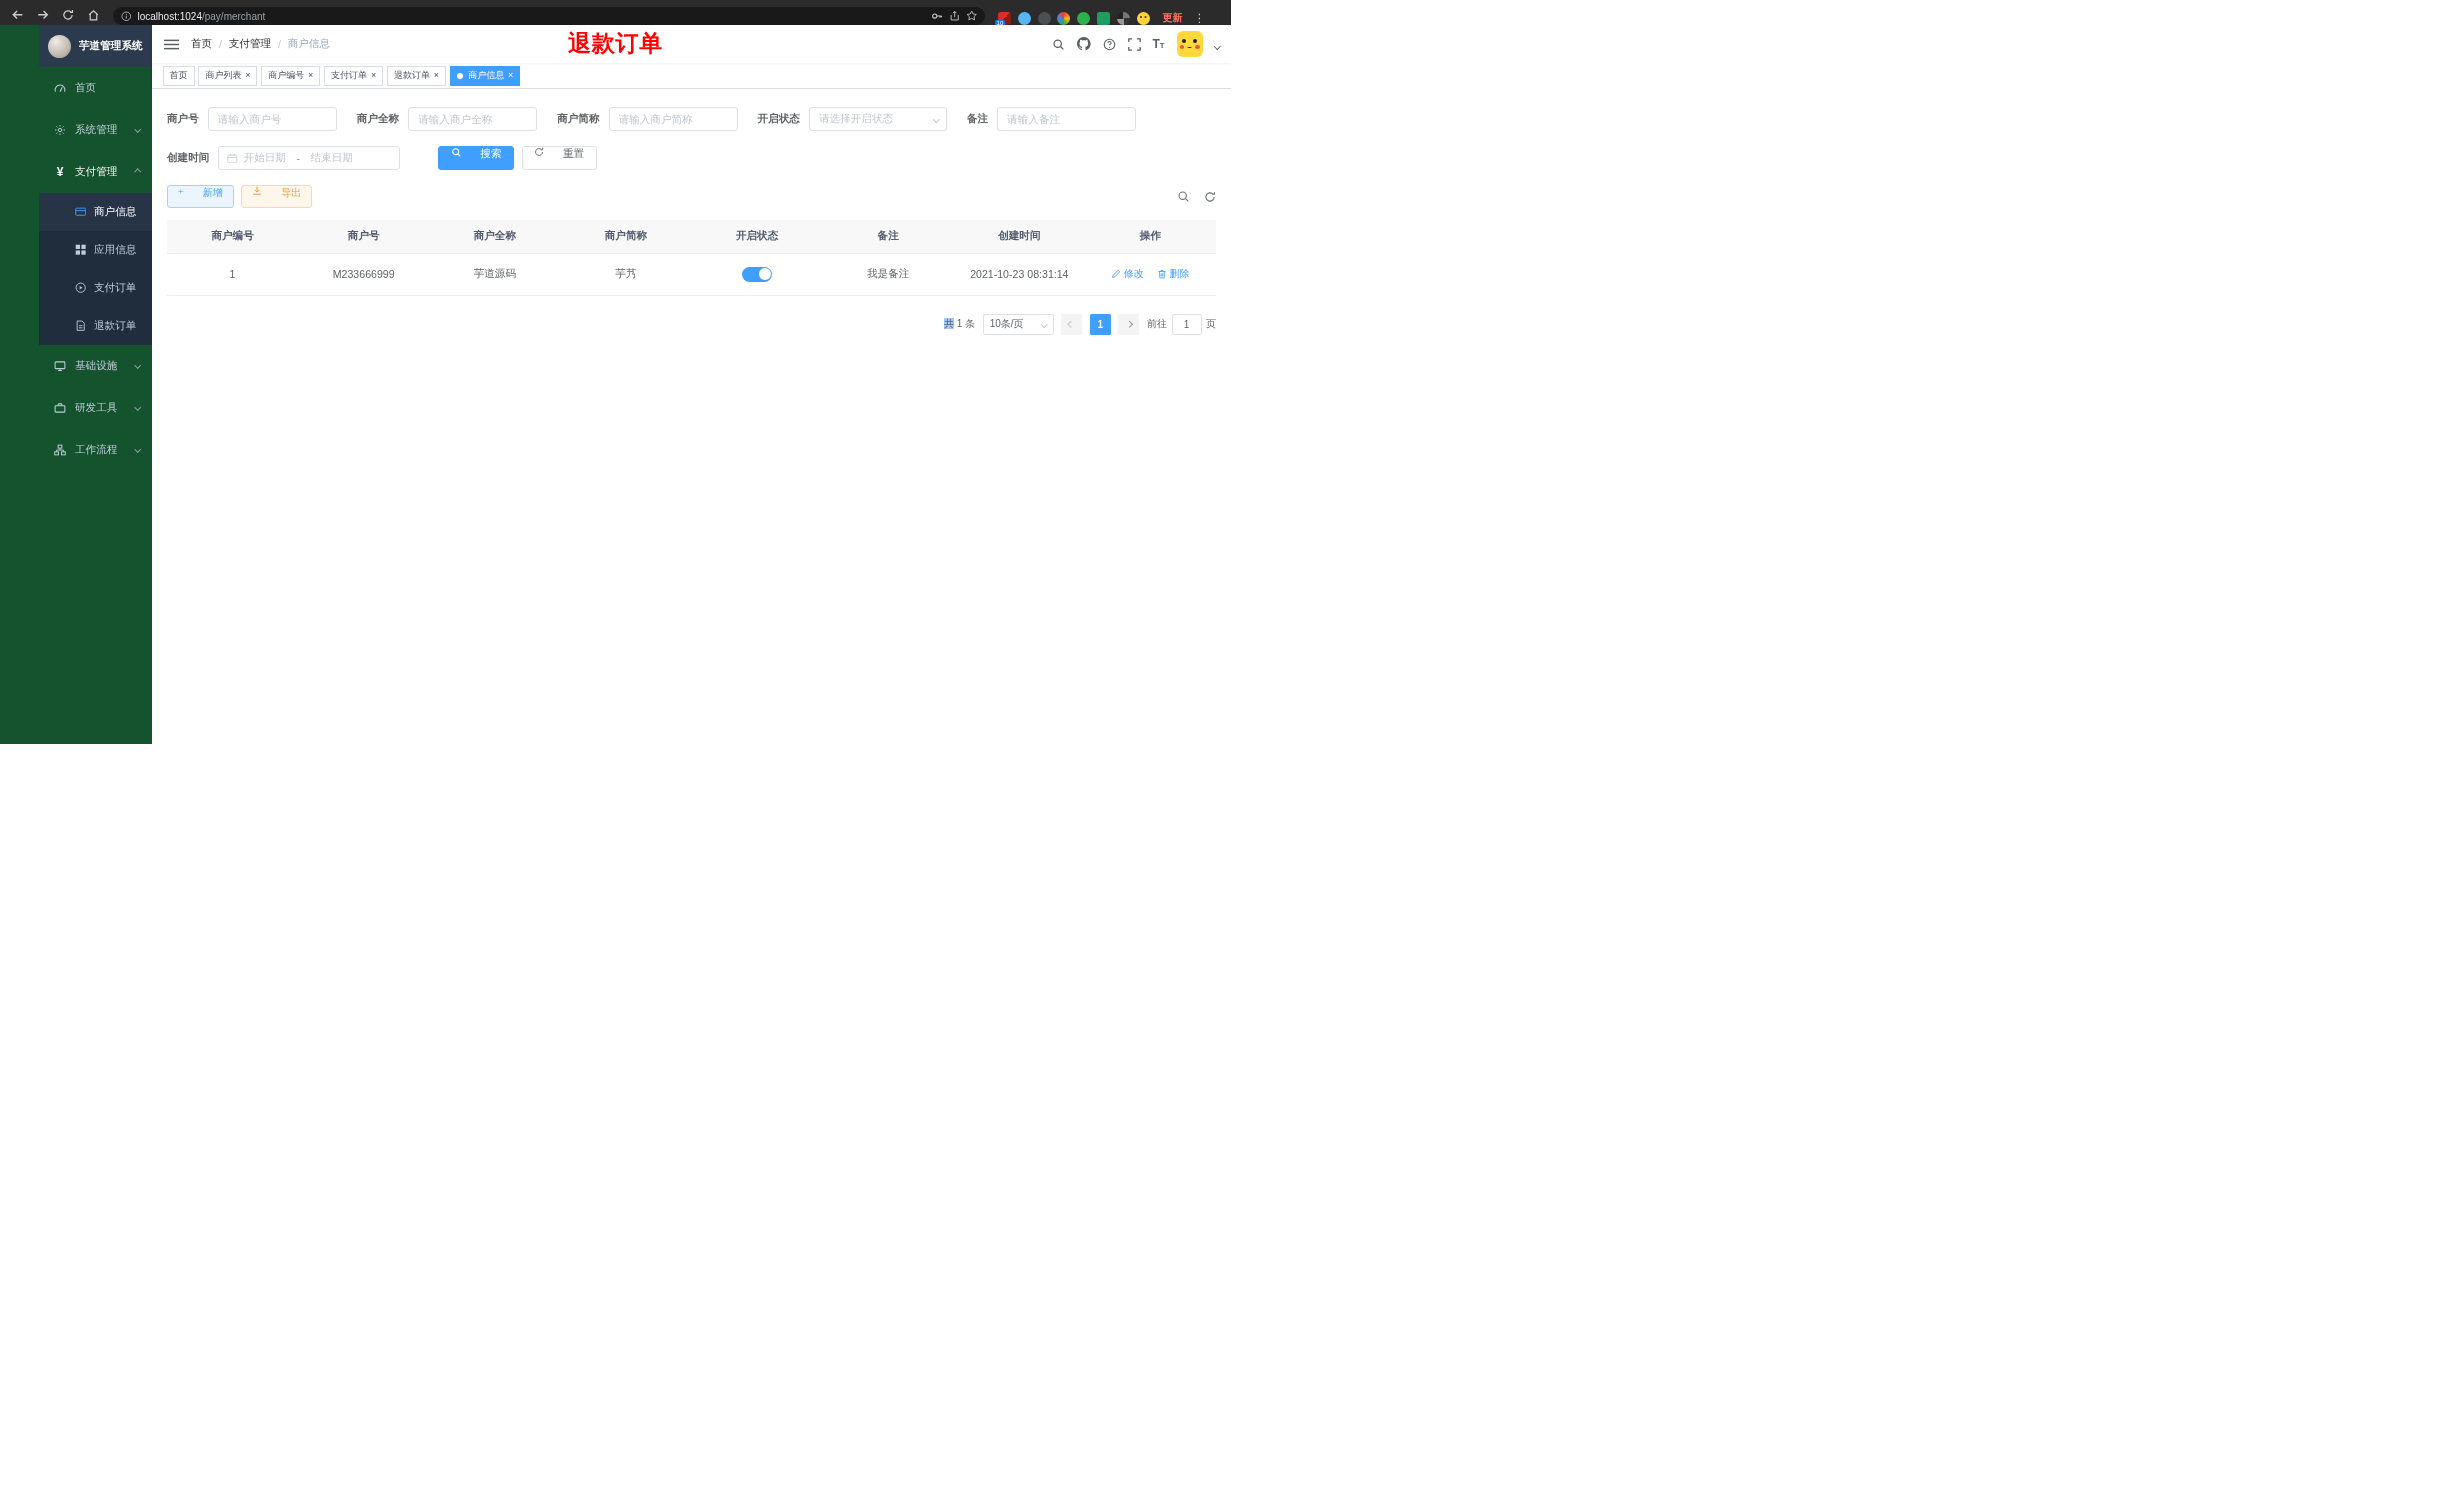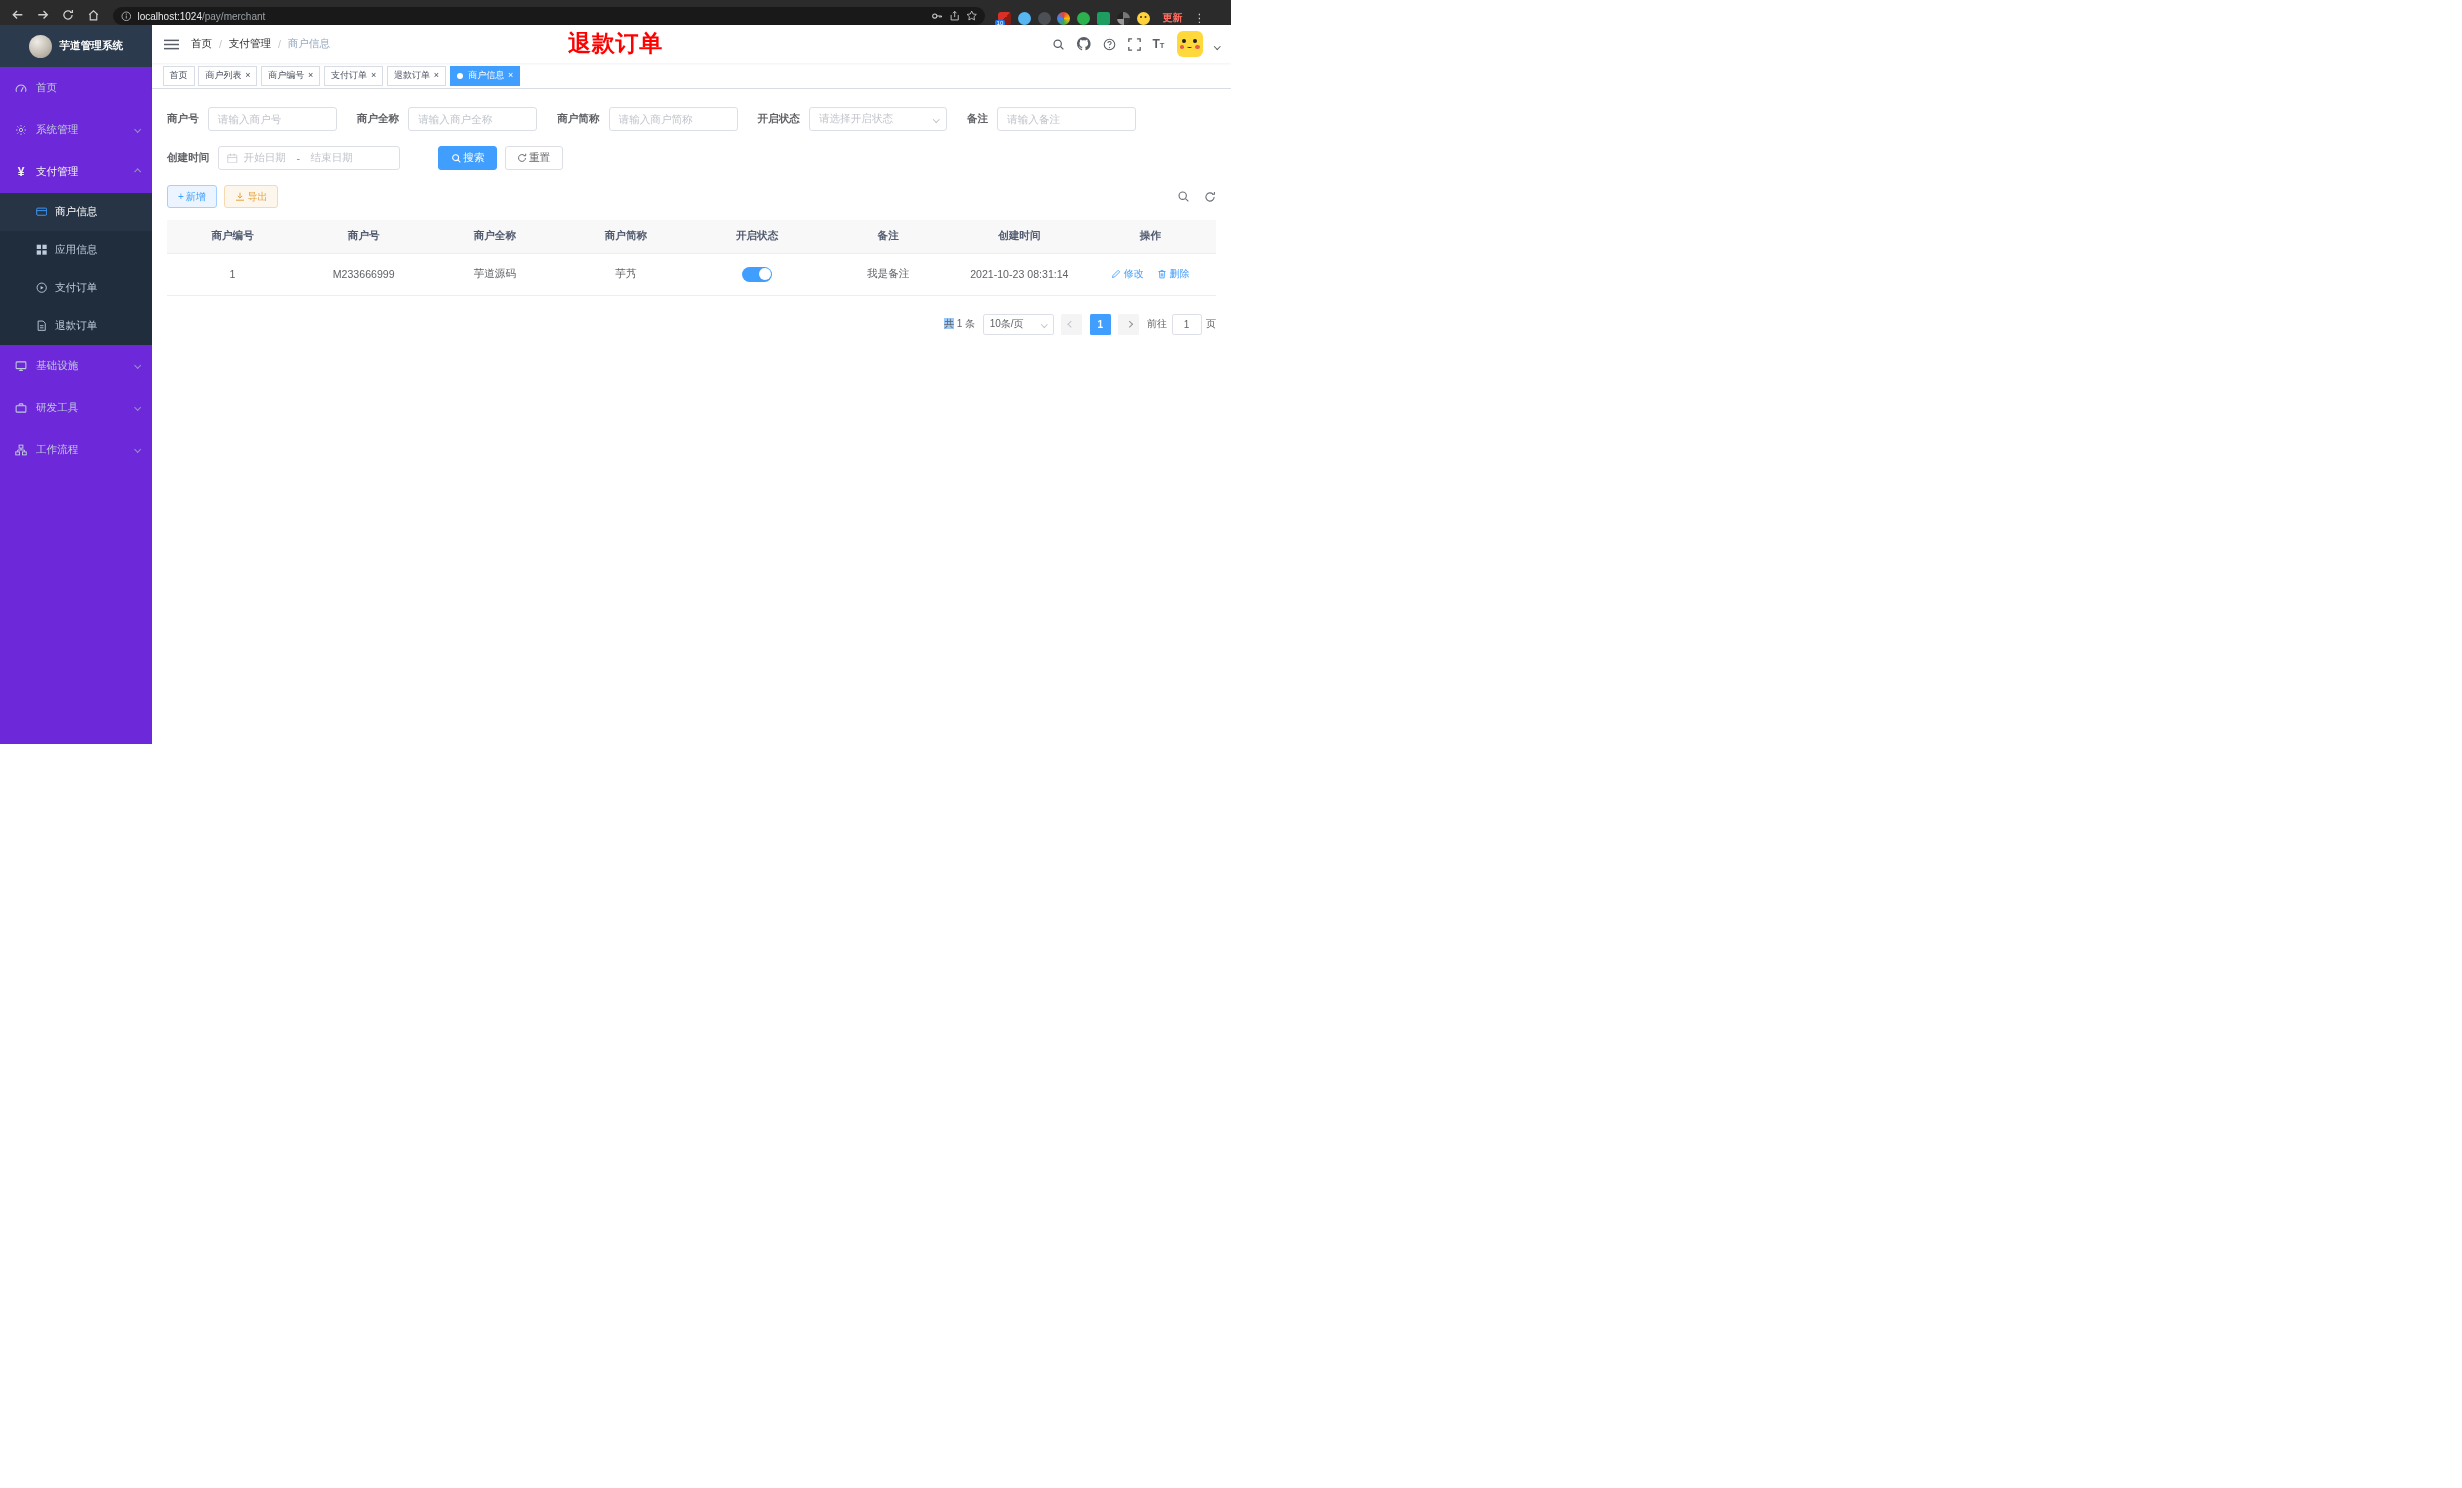--- a/index.html
+++ b/index.html
@@ -28,21 +28,21 @@
   .ext7 { background:conic-gradient(#777 0 25%, #333 0 50%, #999 0 75%, #222 0 100%); }
   .ext8 { background:#ffd23c; }
   .ext8::before { content:""; position:absolute; left:3px; top:3.8px; width:2.3px; height:2.3px; background:#4a2f00; border-radius:50%; box-shadow:4.5px 0 0 #4a2f00; }
   .update-btn { color:#ff6d60; font-size:10px; font-weight:600; margin:0 4.5px 0 7.6px; white-space:nowrap; }
   .dots { color:#cfcfcf; font-size:11.4px; letter-spacing:0; padding:0 1.5px; }
 
   
   .app { display:flex; height:719px; }
 
   
-  .sidebar { width:152px; flex:0 0 152px; background:#6d28d9; color:#bfcbd9; height:100%; font-size:10.6px; }
+  .sidebar { width:152px; flex:0 0 152px; background:#14532d; color:#bfcbd9; height:100%; font-size:10.6px;padding-left:39px; }
   .logo-row { height:42px; display:flex; align-items:center; justify-content:center; gap:7.6px; background:#2b3a4d; }
   .logo-avatar { width:23px; height:23px; border-radius:50%; background:radial-gradient(circle at 35% 30%, #efece6, #b7b0a4 70%, #8d8678); flex:0 0 auto; }
   .logo-title { color:#fff; font-weight:600; font-size:10.6px; white-space:nowrap; }
   .menu-item { height:42px; display:flex; align-items:center; padding:0 12px 0 15px; gap:9px; cursor:pointer; }
   .menu-item .mlabel { flex:1 1 auto; white-space:nowrap; }
   .menu-item svg, .submenu-item svg { flex:0 0 auto; }
   .yen { font-size:12px; font-weight:700; width:12px; text-align:center; }
   .arrow { display:inline-block; width:5.3px; height:5.3px; border-right:1.1px solid currentColor; border-bottom:1.1px solid currentColor; }
   .arrow.down { transform:rotate(45deg); }
   .arrow.up { transform:rotate(-135deg); }
@@ -96,21 +96,21 @@
   .f-label { font-size:10.6px; font-weight:700; color:#606266; margin-right:9px; white-space:nowrap; }
   .f-input { height:24px; border:0.8px solid #dcdfe6; border-radius:3px; padding:0 9px; font-size:10.6px; color:#606266; font-family:inherit; }
   .f-input::placeholder { color:#c0c4cc; }
   .w170 { width:129px; } .w184 { width:139px; }
   .f-select { width:138px; height:24px; border:0.8px solid #dcdfe6; border-radius:3px; display:flex; align-items:center; padding:0 7.6px 0 9px; cursor:pointer; }
   .f-select .sel-ph { color:#c0c4cc; font-size:10.6px; flex:1; white-space:nowrap; }
   .f-select .arrow, .pg-select .arrow { color:#c0c4cc; width:4.5px; height:4.5px; }
   .f-date { width:182px; height:24px; border:0.8px solid #dcdfe6; border-radius:3px; display:flex; align-items:center; padding:0 7.6px; gap:6px; color:#c0c4cc; font-size:10.6px; cursor:pointer; }
   .f-date .dph { white-space:nowrap; }
   .f-date .dsep { color:#8a8f99; padding:0 4.5px; }
-  .btn { height:24px; display:inline-flex; align-items:center; gap:2px; padding:0 11.4px; border-radius:3px; font-size:10.6px; cursor:pointer; border:0.8px solid #dcdfe6; background:#fff; color:#606266; white-space:nowrap; font-family:Liberation Sans, sans-serif; }
+  .btn { height:24px; display:inline-flex; align-items:flex-start; gap:19px; padding:0 11.4px; border-radius:3px; font-size:10.6px; cursor:pointer; border:0.8px solid #dcdfe6; background:#fff; color:#606266; white-space:nowrap; font-family:Liberation Serif, serif; }
   .btn.primary { background:#409eff; border-color:#409eff; color:#fff; }
   .btn.search-btn { margin-left:18px; }
   .btn.reset-btn { margin-left:7.6px; }
 
   .toolbar { display:flex; align-items:center; margin-top:15px; }
   .btn.sm { height:23px; font-size:10px; padding:0 10px; }
   .btn.plain-primary { color:#409eff; background:#ecf5ff; border-color:#a3d0ff; }
   .btn.plain-warning { color:#e6a23c; background:#fdf6ec; border-color:#f5dab1; margin-left:7.6px; }
   .toolbar-right { margin-left:auto; display:flex; align-items:center; gap:13.6px; color:#6b6f76; }
   .tool-ic { display:flex; align-items:center; cursor:pointer; }

